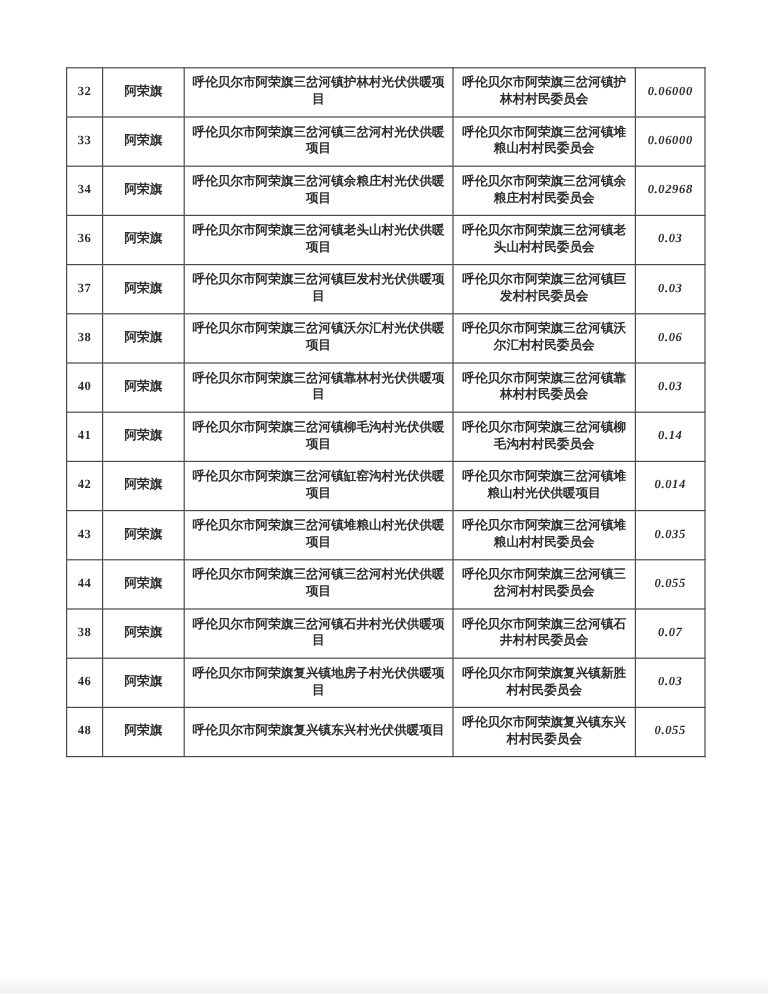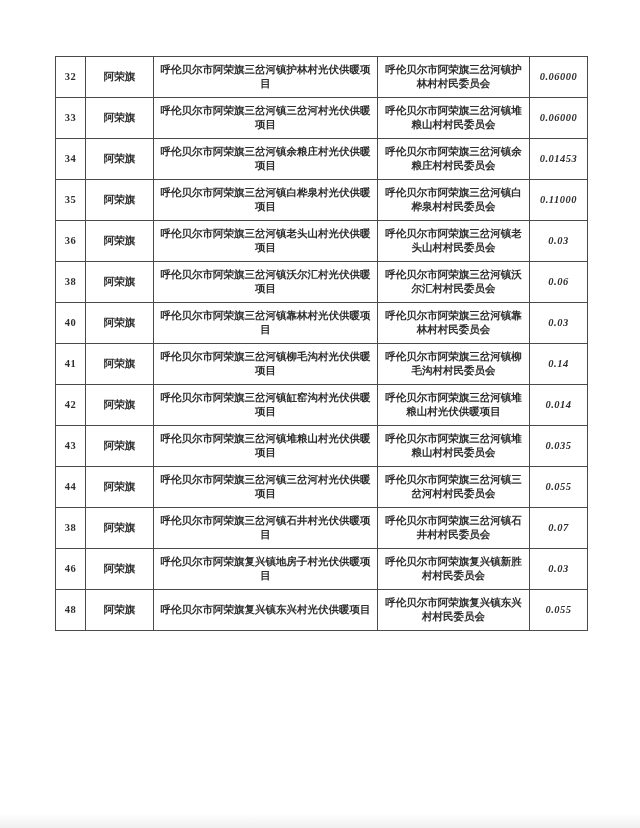--- a/index.html
+++ b/index.html
@@ -62,34 +62,34 @@
           <td class="col-county">阿荣旗</td>
           <td class="col-proj">呼伦贝尔市阿荣旗三岔河镇三岔河村光伏供暖项目</td>
           <td class="col-owner">呼伦贝尔市阿荣旗三岔河镇堆粮山村村民委员会</td>
           <td class="col-val">0.06000</td>
         </tr>
         <tr>
           <td class="col-no">34</td>
           <td class="col-county">阿荣旗</td>
           <td class="col-proj">呼伦贝尔市阿荣旗三岔河镇余粮庄村光伏供暖项目</td>
           <td class="col-owner">呼伦贝尔市阿荣旗三岔河镇余粮庄村村民委员会</td>
-          <td class="col-val">0.01453</td>
-        </tr>
-        <tr>
-          <td class="col-no">35</td>
-          <td class="col-county">阿荣旗</td>
-          <td class="col-proj">呼伦贝尔市阿荣旗三岔河镇白桦泉村光伏供暖项目</td>
-          <td class="col-owner">呼伦贝尔市阿荣旗三岔河镇白桦泉村村民委员会</td>
-          <td class="col-val">0.11000</td>
+          <td class="col-val">0.02968</td>
         </tr>
         <tr>
           <td class="col-no">36</td>
           <td class="col-county">阿荣旗</td>
           <td class="col-proj">呼伦贝尔市阿荣旗三岔河镇老头山村光伏供暖项目</td>
           <td class="col-owner">呼伦贝尔市阿荣旗三岔河镇老头山村村民委员会</td>
+          <td class="col-val">0.03</td>
+        </tr>
+        <tr>
+          <td class="col-no">37</td>
+          <td class="col-county">阿荣旗</td>
+          <td class="col-proj">呼伦贝尔市阿荣旗三岔河镇巨发村光伏供暖项目</td>
+          <td class="col-owner">呼伦贝尔市阿荣旗三岔河镇巨发村村民委员会</td>
           <td class="col-val">0.03</td>
         </tr>
         <tr>
           <td class="col-no">38</td>
           <td class="col-county">阿荣旗</td>
           <td class="col-proj">呼伦贝尔市阿荣旗三岔河镇沃尔汇村光伏供暖项目</td>
           <td class="col-owner">呼伦贝尔市阿荣旗三岔河镇沃尔汇村村民委员会</td>
           <td class="col-val">0.06</td>
         </tr>
         <tr>

